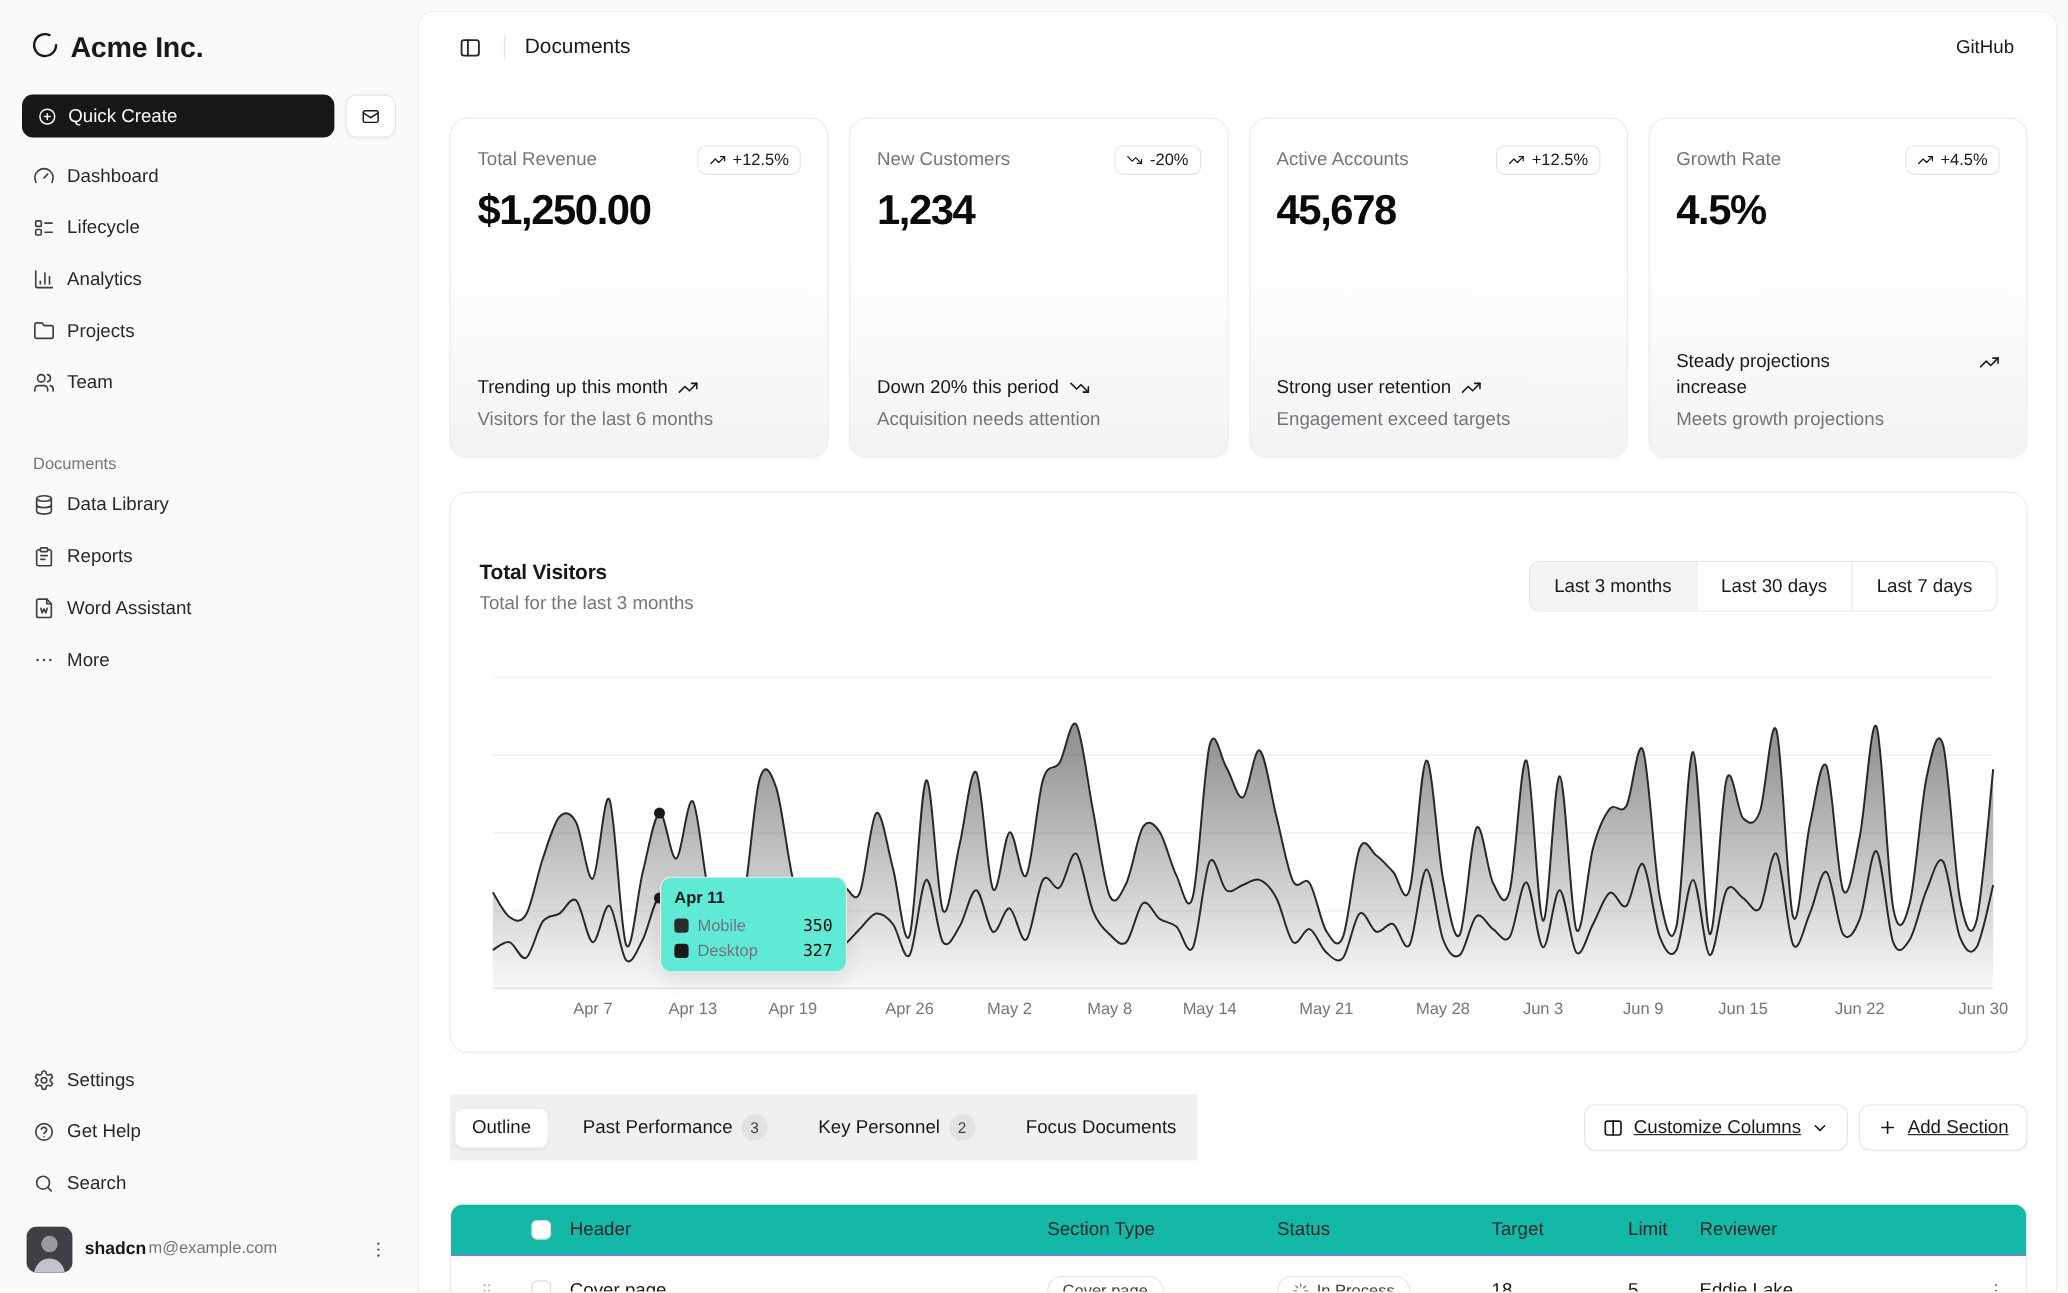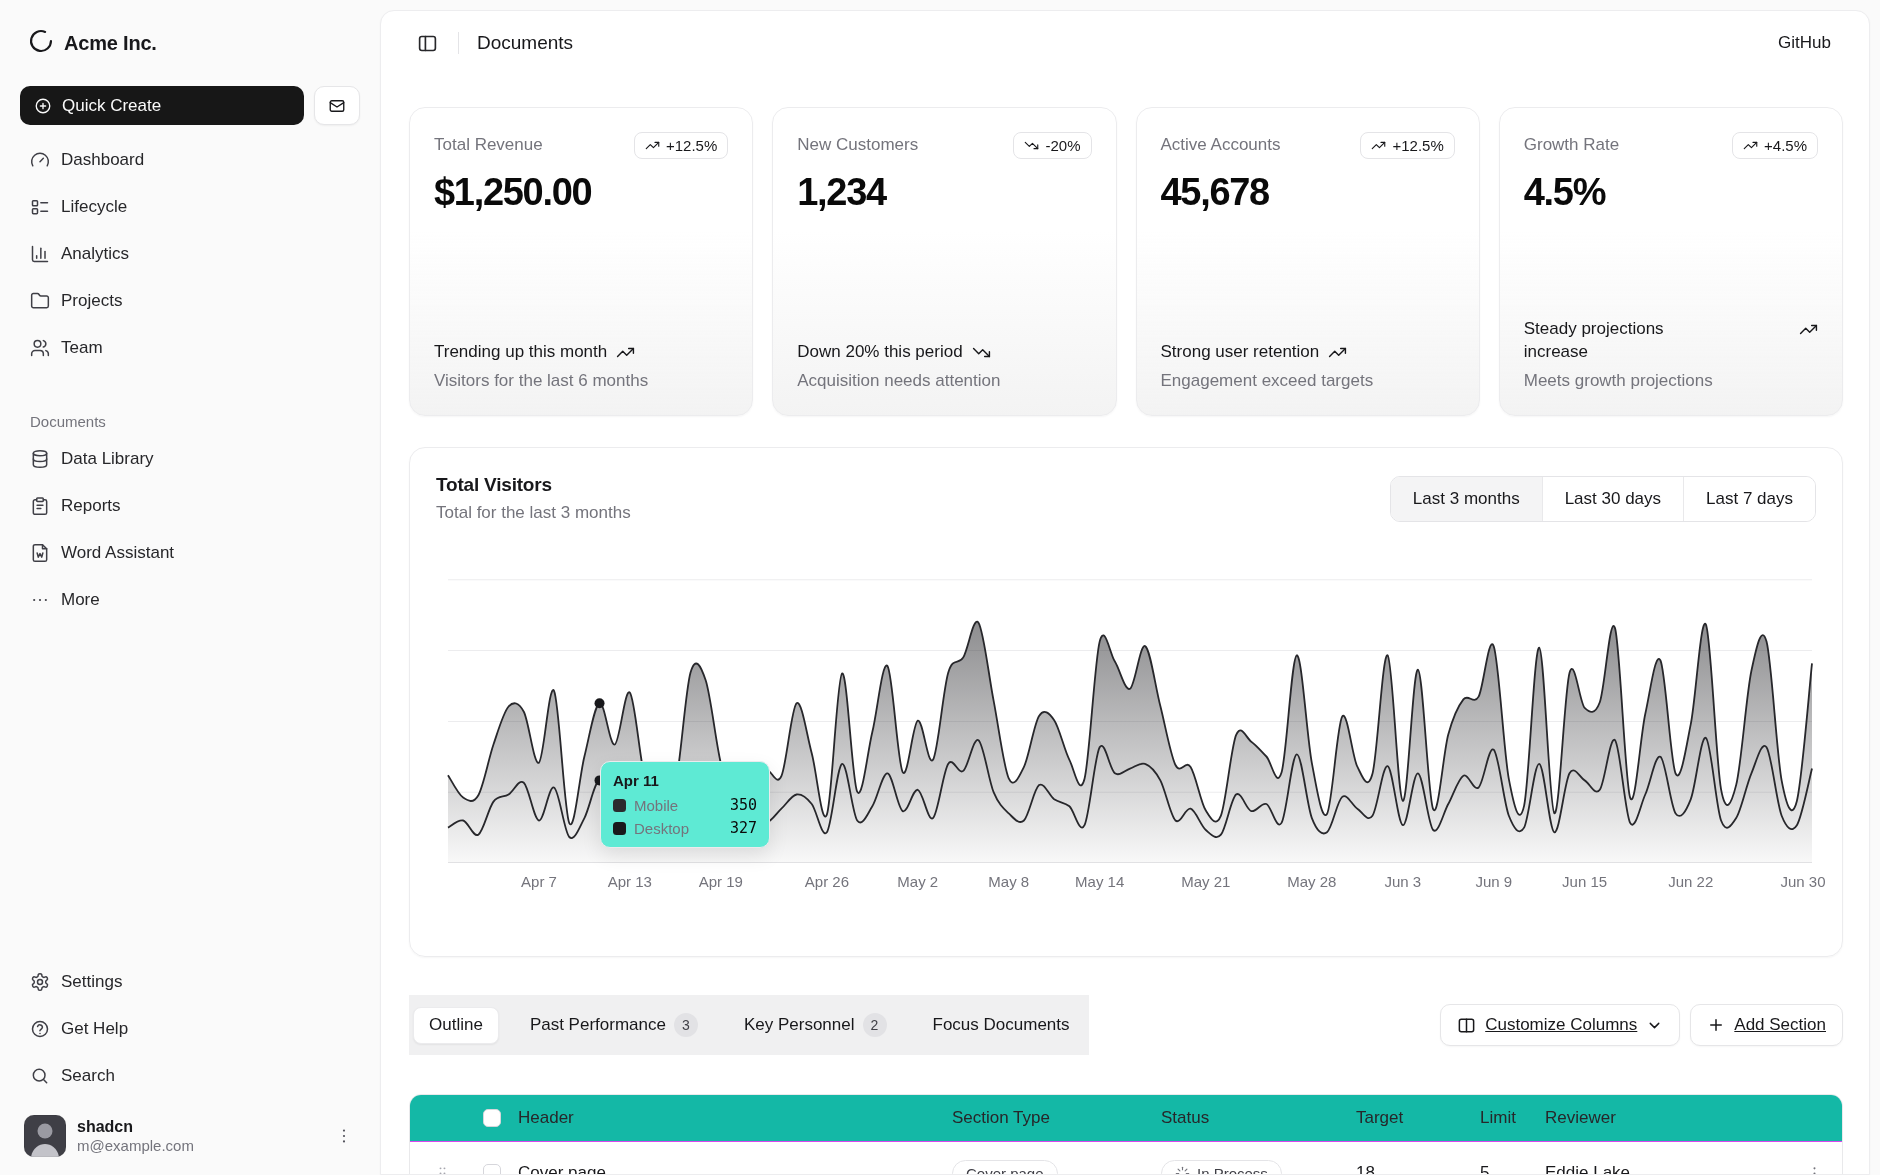--- a/index.html
+++ b/index.html
@@ -4,37 +4,37 @@
 <style>
   * { box-sizing: border-box; margin: 0; padding: 0; }
   html,body { width:1880px; height:1175px; overflow:hidden; background:#fafafa;
     font-family:"Liberation Sans","DejaVu Sans",sans-serif; color:#18181b; }
   .app { display:flex; width:100%; height:100%; }
 
   
   .sidebar { width:380px; flex:0 0 380px; display:flex; flex-direction:column; padding:20px 20px 14px 20px; }
   .brand { display:flex; align-items:center; gap:10px; padding:4px 8px 2px 8px; height:44px; }
   .brand .logo { color:#18181b; }
-  .brand-name { font-size:20px; font-weight:700; letter-spacing:-.2px; }
+  .brand-name { font-size:26px; font-weight:700; letter-spacing:-.2px; }
   .qc-row { display:flex; gap:10px; margin-top:22px; }
   .qc-btn { flex:1; display:flex; align-items:center; gap:10px; height:39px; background:#171717; color:#fafafa;
     border:none; border-radius:10px; padding:0 14px; font-size:17px; font-weight:500; cursor:pointer;
     font-family:inherit; }
   .mail-btn { width:46px; height:39px; background:#fff; border:1px solid #e6e6e8; border-radius:10px;
     display:flex; align-items:center; justify-content:center; color:#18181b; cursor:pointer;
     box-shadow:0 1px 2px rgba(0,0,0,.05); }
   nav { display:flex; flex-direction:column; gap:9px; }
   #nav-main { margin-top:16px; }
   .nav-item { display:flex; align-items:center; gap:11px; height:38px; padding:0 10px; border-radius:8px;
     font-size:17px; color:#27272a; cursor:pointer; }
   .nav-item svg { color:#3f3f46; flex:0 0 auto; }
   .group-label { margin:46px 0 10px 10px; font-size:15px; color:#74747c; }
   .sb-footer { margin-top:auto; }
   .user-row { display:flex; align-items:center; gap:11px; margin-top:16px; padding:4px 6px 4px 4px; }
-  .user-meta { display:flex; flex-direction:column; gap:2px; }
+  .user-meta { display:flex; gap:2px; }
   .user-name { font-size:16px; font-weight:600; line-height:1.1; }
   .user-email { font-size:15px; color:#74747c; line-height:1.1; }
   .user-dots { margin-left:auto; color:#52525b; cursor:pointer; display:flex; }
 
   
   .main { flex:1; margin:10px 10px 0 0; background:#fff; border:1px solid #ededef;
     border-radius:14px 14px 0 0; box-shadow:0 1px 2px rgba(0,0,0,.04); overflow:hidden;
     display:flex; flex-direction:column; }
   .topbar { height:64px; flex:0 0 64px; display:flex; align-items:center; padding:0 38px 0 30px; }
   .panel-toggle { background:none; border:none; color:#27272a; cursor:pointer; display:flex; padding:6px; border-radius:8px; }
@@ -57,21 +57,21 @@
   .stat-footer { margin-top:auto; display:flex; flex-direction:column; gap:7px; }
   .foot-line { display:flex; align-items:flex-start; gap:9px; font-size:17px; font-weight:500; color:#18181b; line-height:1.35; }
   .foot-line svg { margin-top:2px; flex:0 0 auto; }
   .foot-line.wrap { justify-content:space-between; }
   .foot-line.wrap .ft-text { max-width:185px; }
   .foot-sub { font-size:17px; color:#74747c; }
 
   
   .chart-card { margin-top:31px; height:510px; border:1px solid #ececee; border-radius:16px; padding:26px;
     box-shadow:0 1px 2px rgba(0,0,0,.04); position:relative; }
-  .chart-head { display:flex; justify-content:space-between; align-items:center; }
+  .chart-head { display:flex; justify-content:space-between; align-items:flex-start;margin-top:36px; }
   .chart-title { font-size:19px; font-weight:700; letter-spacing:-.2px; }
   .chart-sub { margin-top:7px; font-size:17px; color:#74747c; }
   .range-group { display:flex; border:1px solid #e4e4e7; border-radius:10px; overflow:hidden; background:#fff; }
   .range-btn { font-family:inherit; font-size:17px; color:#18181b; background:#fff; border:none; height:44px;
     padding:0 22px; cursor:pointer; border-left:1px solid #e9e9eb; }
   .range-btn:first-child { border-left:none; }
   .range-btn.active { background:#f4f4f5; }
   .plot-wrap { position:relative; margin:52px 4px 0 12px; height:288px; }
   .plot-wrap svg.chart { position:absolute; inset:0; width:100%; height:100%; overflow:visible; }
   .ticks { position:relative; margin:10px 4px 0 12px; height:26px; font-size:15px; color:#74747c; }

